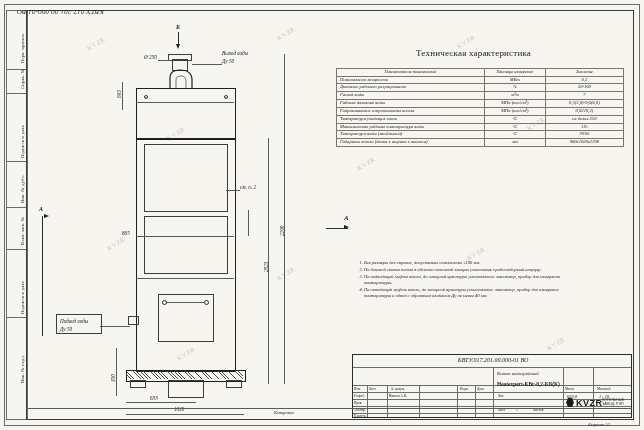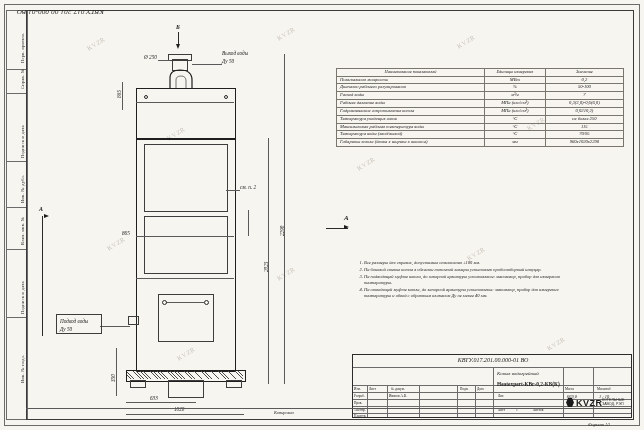--- a/index.html
+++ b/index.html
@@ -243,20 +243,21 @@
     <span class="lbl it" style="left:96px;top:220px;">865</span>
     <div class="ln thin" style="left:110px;top:226px;width:98px;height:.6px;"></div>
 
     <div class="ln thin" style="left:90px;top:338px;width:.6px;height:48px;"></div>
     <span class="lbl it" style="left:84px;top:372px;transform:rotate(-90deg);transform-origin:left top;">350</span>
     <div class="ln thin" style="left:100px;top:392px;width:70px;height:.6px;"></div>
     <span class="lbl it" style="left:124px;top:385px;">633</span>
     <div class="ln thin" style="left:100px;top:404px;width:118px;height:.6px;"></div>
     <span class="lbl it" style="left:148px;top:396px;">1020</span>
 
+    <span class="tbl-title it" style="left:390px;top:38px;">Техническая характеристика</span>
     <table class="spec" style="left:310px;top:58px;width:288px;">
       <thead>
         <tr>
           <th style="width:154px;">Наименование показателей</th>
           <th style="width:58px;">Единицы измерения</th>
           <th style="width:76px;">Значение</th>
         </tr>
       </thead>
       <tbody>
         <tr>

